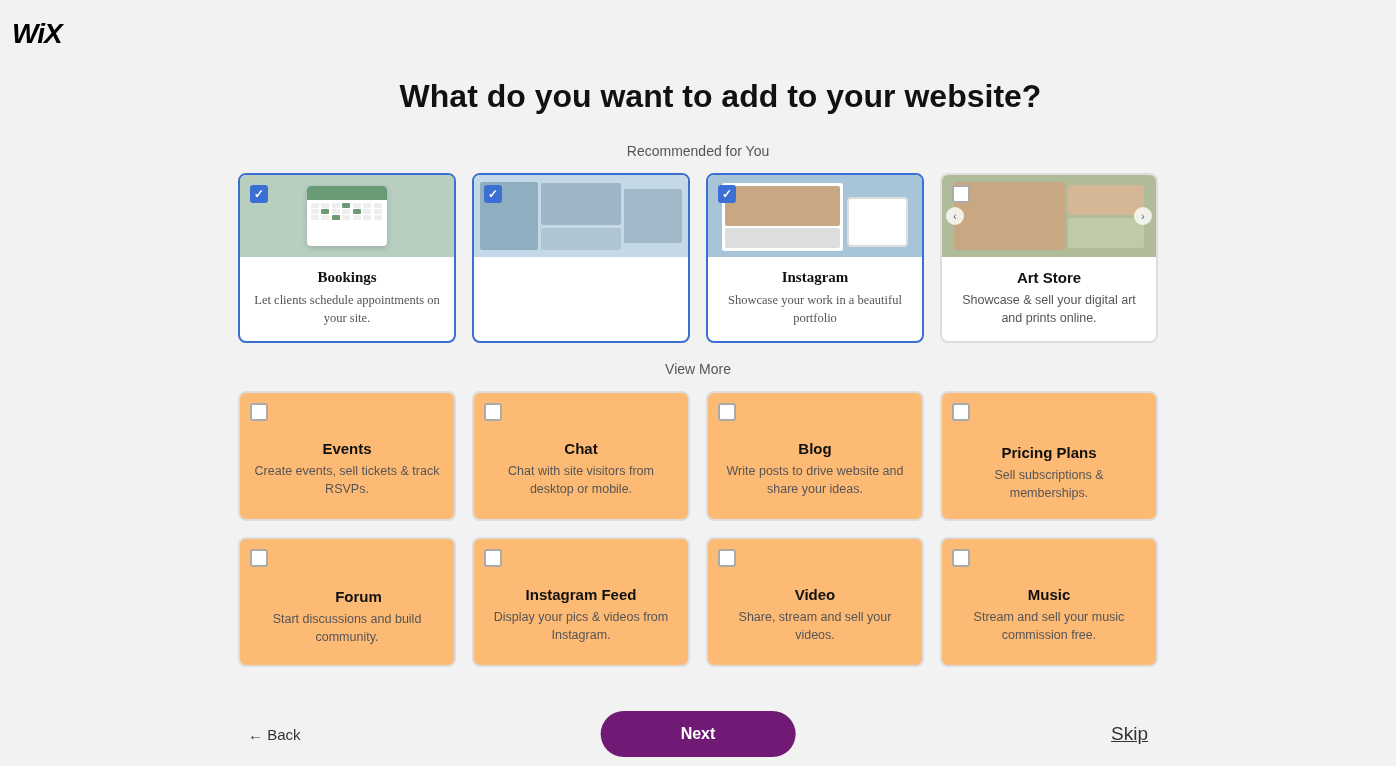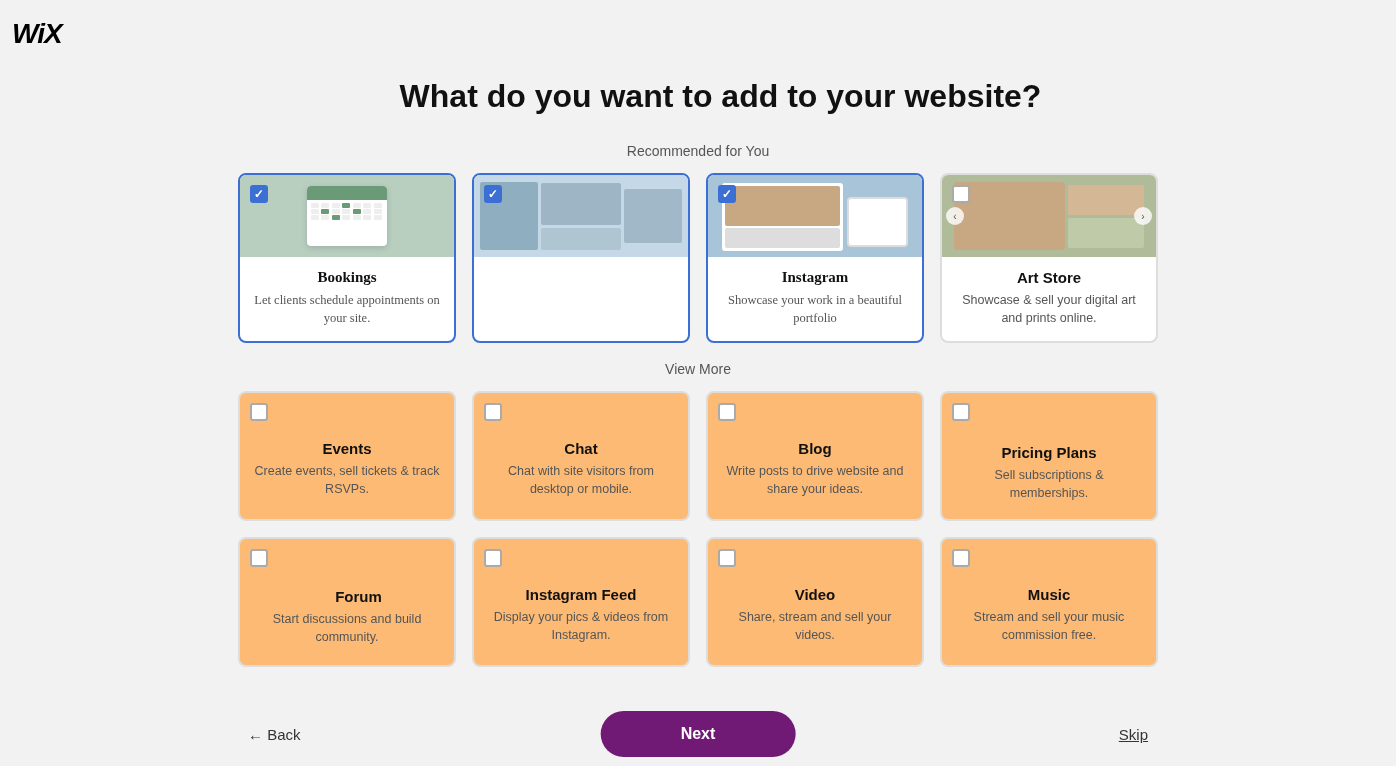--- a/index.html
+++ b/index.html
@@ -276,21 +276,21 @@
       font-size: 16px;
       font-weight: 600;
       cursor: pointer;
       position: absolute;
       left: 50%;
       transform: translateX(-50%);
     }
     .skip-btn {
       background: none;
       border: none;
-      font-size: 15px;
+      font-size: 19px;
       cursor: pointer;
       color: #333;
       text-decoration: underline;
     }
     
     .vm-card {
       background: #fdba74;
       border-radius: 8px;
       border: 2px solid #ddd;
       cursor: pointer;

